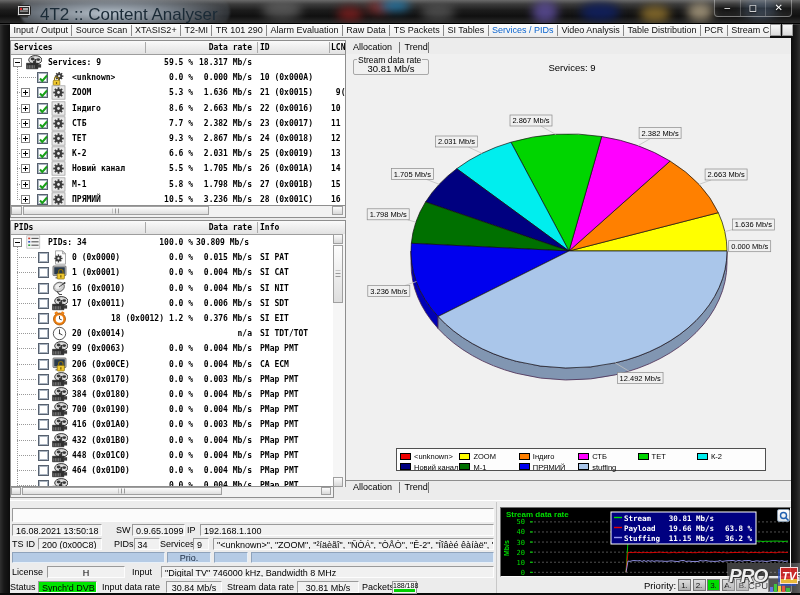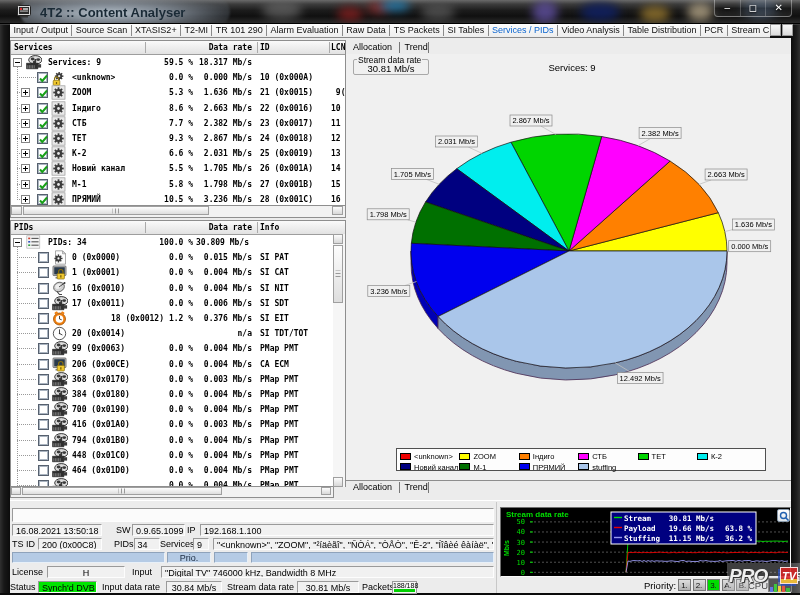--- a/index.html
+++ b/index.html
@@ -8,21 +8,21 @@
     font-family:"Liberation Sans",sans-serif;background:#0d0d0d;}
   .abs{position:absolute;}
   
   #titlebar{left:0;top:0;width:800px;height:24px;overflow:hidden;
     background:linear-gradient(#6a6a6a 0%,#3c3c3c 18%,#1c1c1c 45%,#101010 70%,#2a2a2a 100%);
     border-bottom:1px solid #000;}
   #titlebar .blob{position:absolute;border-radius:50%;filter:blur(5px);}
   #title-glow{left:20px;top:-2px;width:210px;height:28px;border-radius:14px;
     background:radial-gradient(ellipse at 42% 55%, rgba(215,228,240,.85) 0%, rgba(190,205,222,.55) 40%, rgba(150,170,195,.12) 75%, transparent 100%);
     filter:blur(1px);}
-  #title-text{left:40px;top:5px;font-size:13px;color:#1a2a36;font-weight:bold;}
+  #title-text{left:40px;top:5px;font-size:17px;color:#1a2a36;font-weight:normal;}
   #app-icon{left:17px;top:4px;width:15px;height:15px;}
   #win-buttons{left:714px;top:0;width:78px;height:17px;display:flex;
     border:1px solid rgba(255,255,255,.35);border-top:none;border-radius:0 0 4px 4px;
     background:linear-gradient(rgba(120,120,120,.35),rgba(30,30,30,.45) 45%,rgba(10,10,10,.5) 50%,rgba(70,70,70,.35));}
   .winbtn{flex:1;position:relative;border-right:1px solid rgba(255,255,255,.22);}
   .winbtn:last-child{border-right:none;}
   .winbtn span{position:absolute;left:50%;top:50%;transform:translate(-50%,-50%);
     color:#fff;font-size:10px;line-height:10px;text-shadow:0 1px 2px #000;}
   #frame-left{left:0;top:24px;width:10px;height:569px;
     background:linear-gradient(90deg,#303030,#181818 40%,#0c0c0c);border-top:1px solid #3a3a3a;}
@@ -784,21 +784,21 @@
     <path d="M0.5 8.2 h11.4 v5.6 H0.5 z" fill="#2f2f2f" stroke="#151515" stroke-width="0.5"></path>
     <path d="M11.9 9.2 h3.2 v3.4 h-3.2 z" fill="#3c3c3c"></path>
     <g stroke="#8a8a8a" stroke-width="0.8">
       <line x1="1.8" y1="10.2" x2="1.8" y2="13.4"></line>
                 <line x1="3.4" y1="10.2" x2="3.4" y2="13.4"></line>
       <line x1="5" y1="10.2" x2="5" y2="13.4"></line>
                 <line x1="6.6" y1="10.2" x2="6.6" y2="13.4"></line>
       <line x1="8.2" y1="10.2" x2="8.2" y2="13.4"></line>
     </g>
   </svg></div>
-          <div class="cell" style="left:61px;">794 (0x01B0)</div>
+          <div class="cell" style="left:61px;">432 (0x01B0)</div>
           <div class="cell" style="left:120px;width:62px;text-align:right;">0.0 %</div>
           <div class="cell" style="left:185px;width:56px;text-align:right;">0.004 Mb/s</div>
           <div class="cell" style="left:249px;">PMap PMT</div>
         </div>
         <div class="trow" style="top: 212.8px;">
           <div class="treeline" style="left:6px;top:7px;width:20px;height:1px;background-image:repeating-linear-gradient(90deg,#999 0 1px,transparent 1px 2px);"></div>
           <div class="cbx" style="left: 27px; top: 2px;"></div>
           <div style="position:absolute;left:41px;top:0px;width:16px;height:16px;"><svg width="16" height="15" viewBox="0 0 16 15">
     <ellipse cx="9.3" cy="4.9" rx="6.6" ry="4.3" fill="#dcdcdc" stroke="#1e1e1e" stroke-width="0.9"></ellipse>
     <ellipse cx="6.6" cy="4" rx="1.9" ry="1.4" fill="#3a3a3a"></ellipse>

